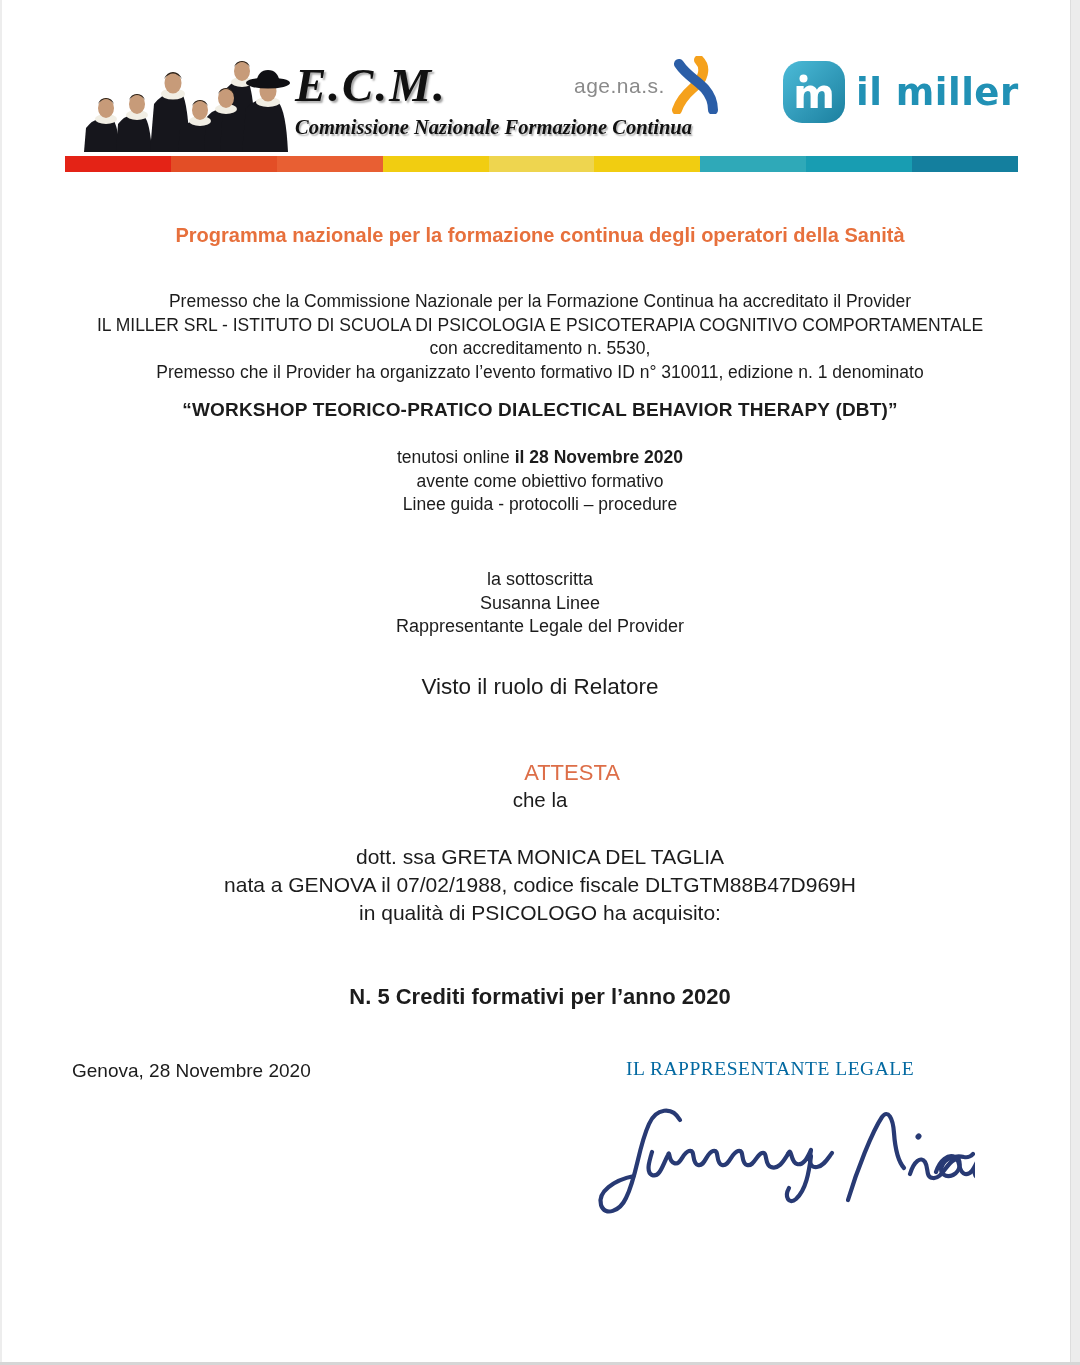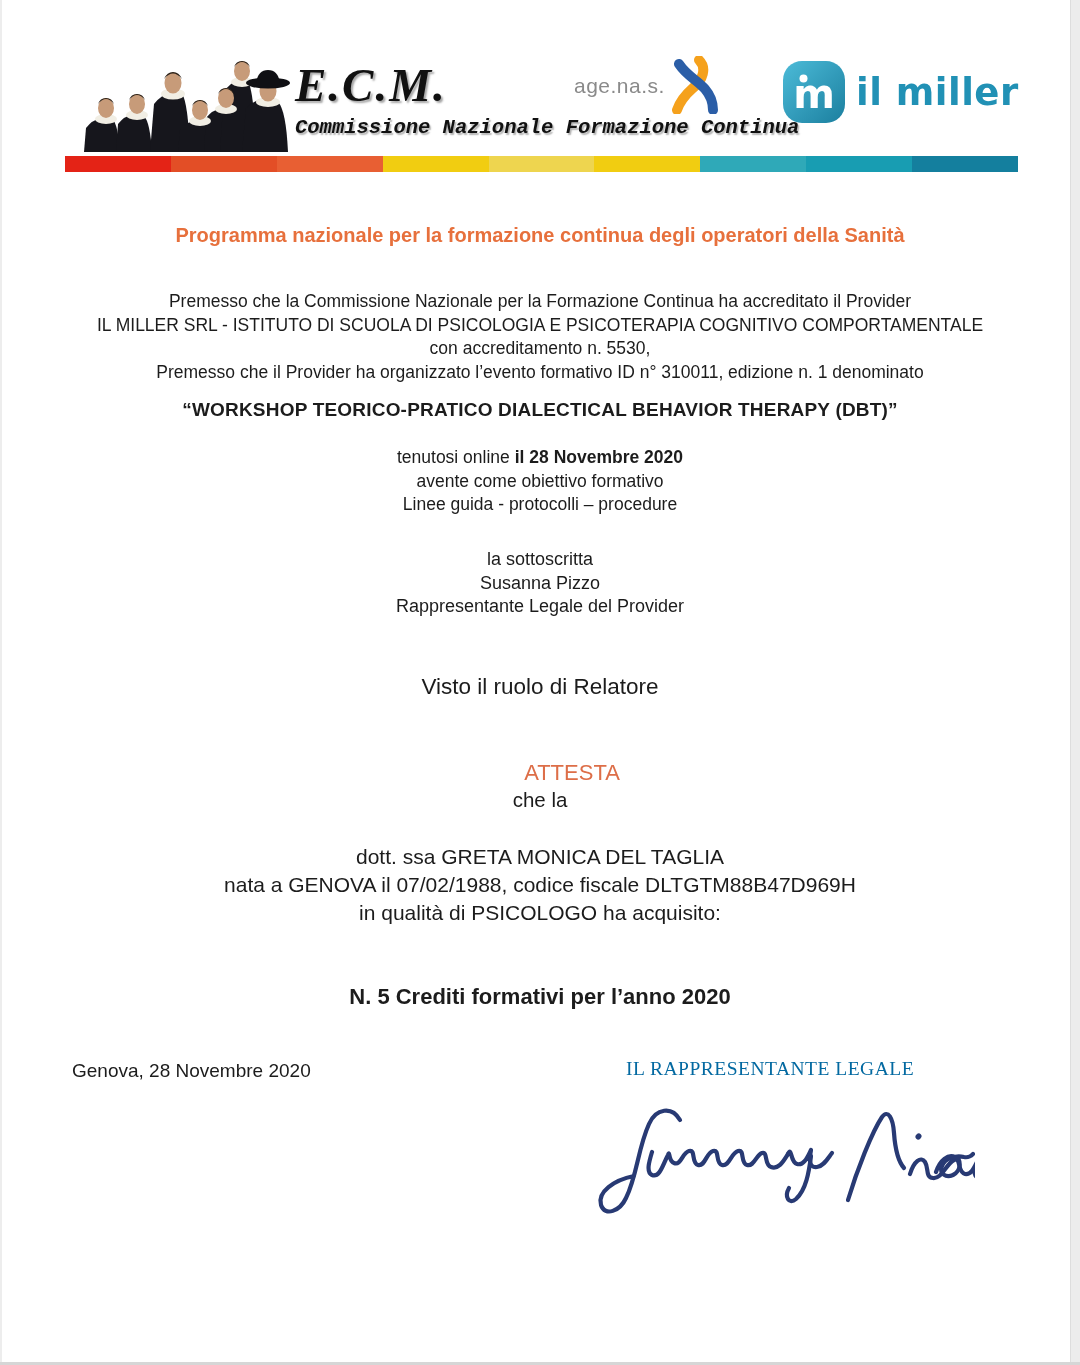--- a/index.html
+++ b/index.html
@@ -14,21 +14,21 @@
 
   
   .painting{position:absolute;left:74px;top:58px;width:216px;height:94px;}
   .ecm-block{position:absolute;left:295px;top:60px;width:380px;}
   .ecm-title{
     font-family:"Liberation Serif",serif;font-style:italic;font-weight:bold;
     font-size:47px;line-height:50px;color:#111;letter-spacing:2px;
     text-shadow:2px 2px 2px rgba(60,60,60,.45);
   }
   .ecm-subtitle{
-    font-family:Liberation Mono, monospace;font-style:italic;font-weight:bold;
+    font-family:Liberation Serif, serif;font-style:italic;font-weight:bold;
     font-size:20.5px;margin-top:6px;color:#111;white-space:nowrap;
     text-shadow:1.5px 1.5px 1.5px rgba(60,60,60,.4);
   }
   .agenas{position:absolute;left:574px;top:56px;display:flex;align-items:flex-start;}
   .agenas-label{font-size:21px;color:#8a8a8a;margin-top:18px;letter-spacing:.5px;text-align:right;}
   .ilmiller{position:absolute;left:782px;top:60px;display:flex;align-items:center;}
   .ilmiller-icon{width:64px;height:64px;flex:0 0 64px;}
   .ilmiller-label{
     margin-left:10px;font-size:37px;font-weight:bold;color:#2191b5;
     letter-spacing:.5px;font-family:"DejaVu Sans","Liberation Sans",sans-serif;
@@ -37,21 +37,21 @@
   
   .color-bar{position:absolute;left:65px;top:156px;width:953px;height:16px;display:flex;}
   .bar-seg{flex:1 1 0;}
 
   
   .center{position:absolute;left:0;width:1080px;text-align:center;}
   .program-title{top:224px;font-size:20px;font-weight:bold;}
   .premise{top:290px;font-size:17.5px;line-height:23.5px;}
   .workshop{top:399px;font-size:19px;font-weight:bold;letter-spacing:.2px;}
   .event{top:446px;font-size:17.5px;line-height:23.5px;}
-  .signatory{top:548px;font-size:18px;line-height:23.5px;}
+  .signatory{top:568px;font-size:18px;line-height:23.5px;}
   .role-line{top:674px;font-size:22.5px;}
   .attesta{top:760px;font-size:22px;}
   .che-la{top:788px;font-size:20.5px;}
   .recipient{top:843px;font-size:21px;line-height:28px;}
   .credits{top:984px;font-size:22px;font-weight:bold;}
   .b{font-weight:bold;}
 
   
   .place-date{position:absolute;left:72px;top:1060px;font-size:19px;}
   .legal-rep{
@@ -167,21 +167,21 @@
   <div>
     <span>tenutosi online</span>
     <span class="b">il 28 Novembre 2020</span>
   </div>
   <div>avente come obiettivo formativo</div>
   <div>Linee guida - protocolli – procedure</div>
 </div>
 
 <div class="center signatory">
   <div>la sottoscritta</div>
-  <div>Susanna Pizzo</div>
+  <div>Susanna Linee</div>
   <div>Rappresentante Legale del Provider</div>
 </div>
 
 <div class="center role-line">Visto il ruolo di Relatore</div>
 
 <div class="center attesta" style="color:#dd6e48;padding-left:32px;">ATTESTA</div>
 <div class="center che-la">che la</div>
 
 <div class="center recipient">
   <div>dott. ssa GRETA MONICA DEL TAGLIA</div>

